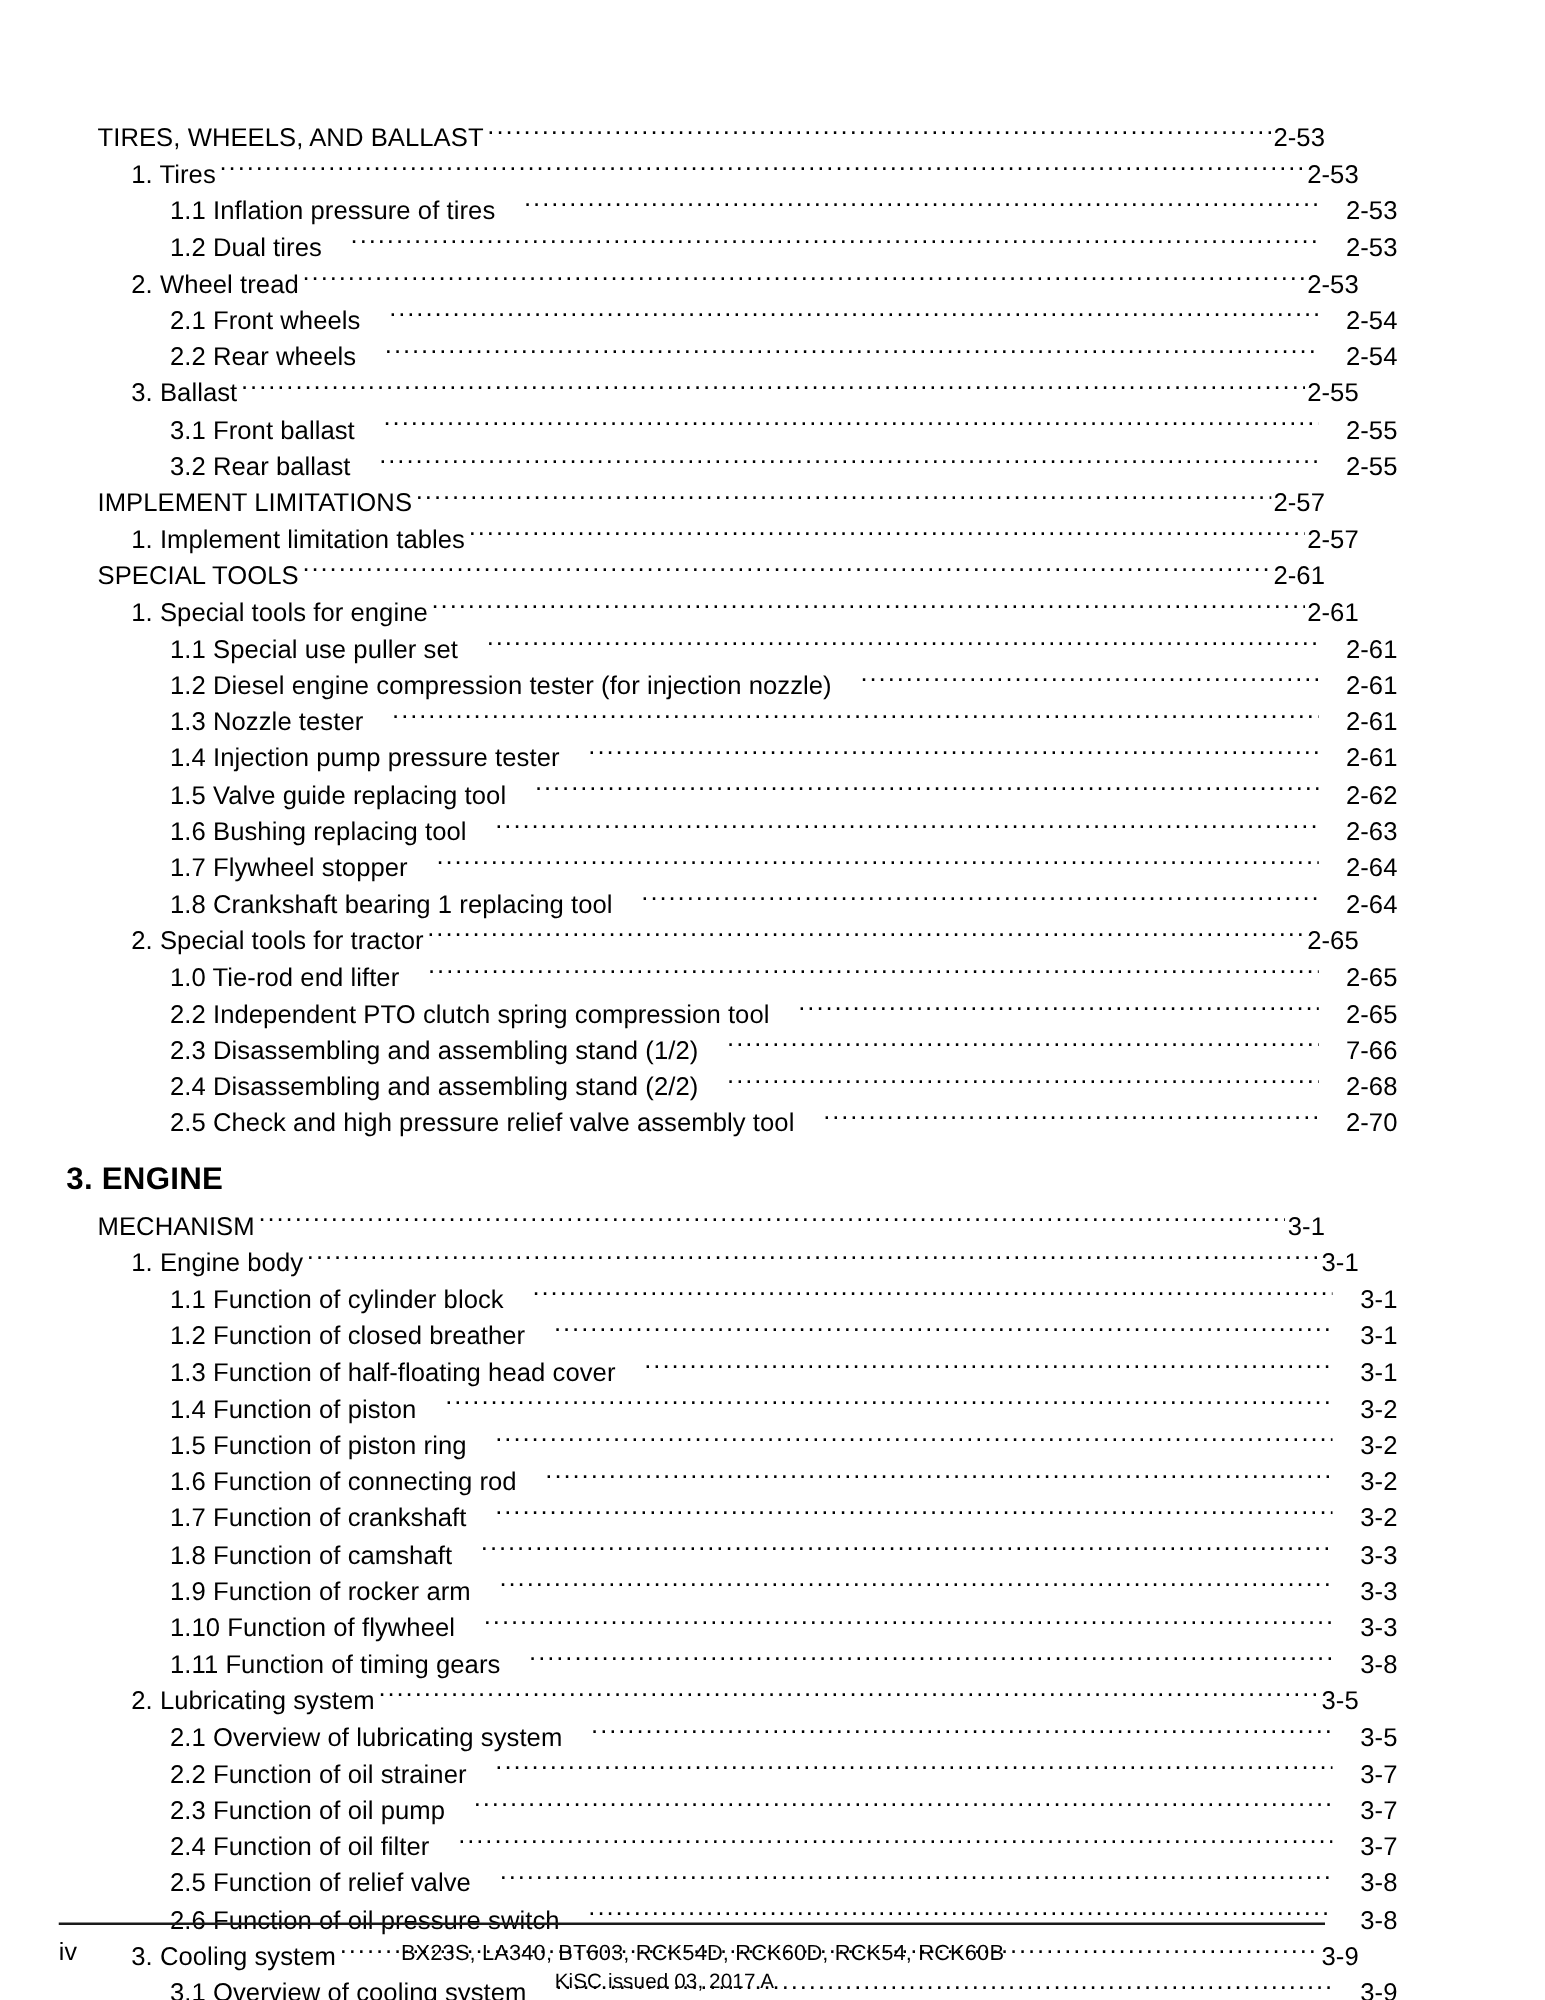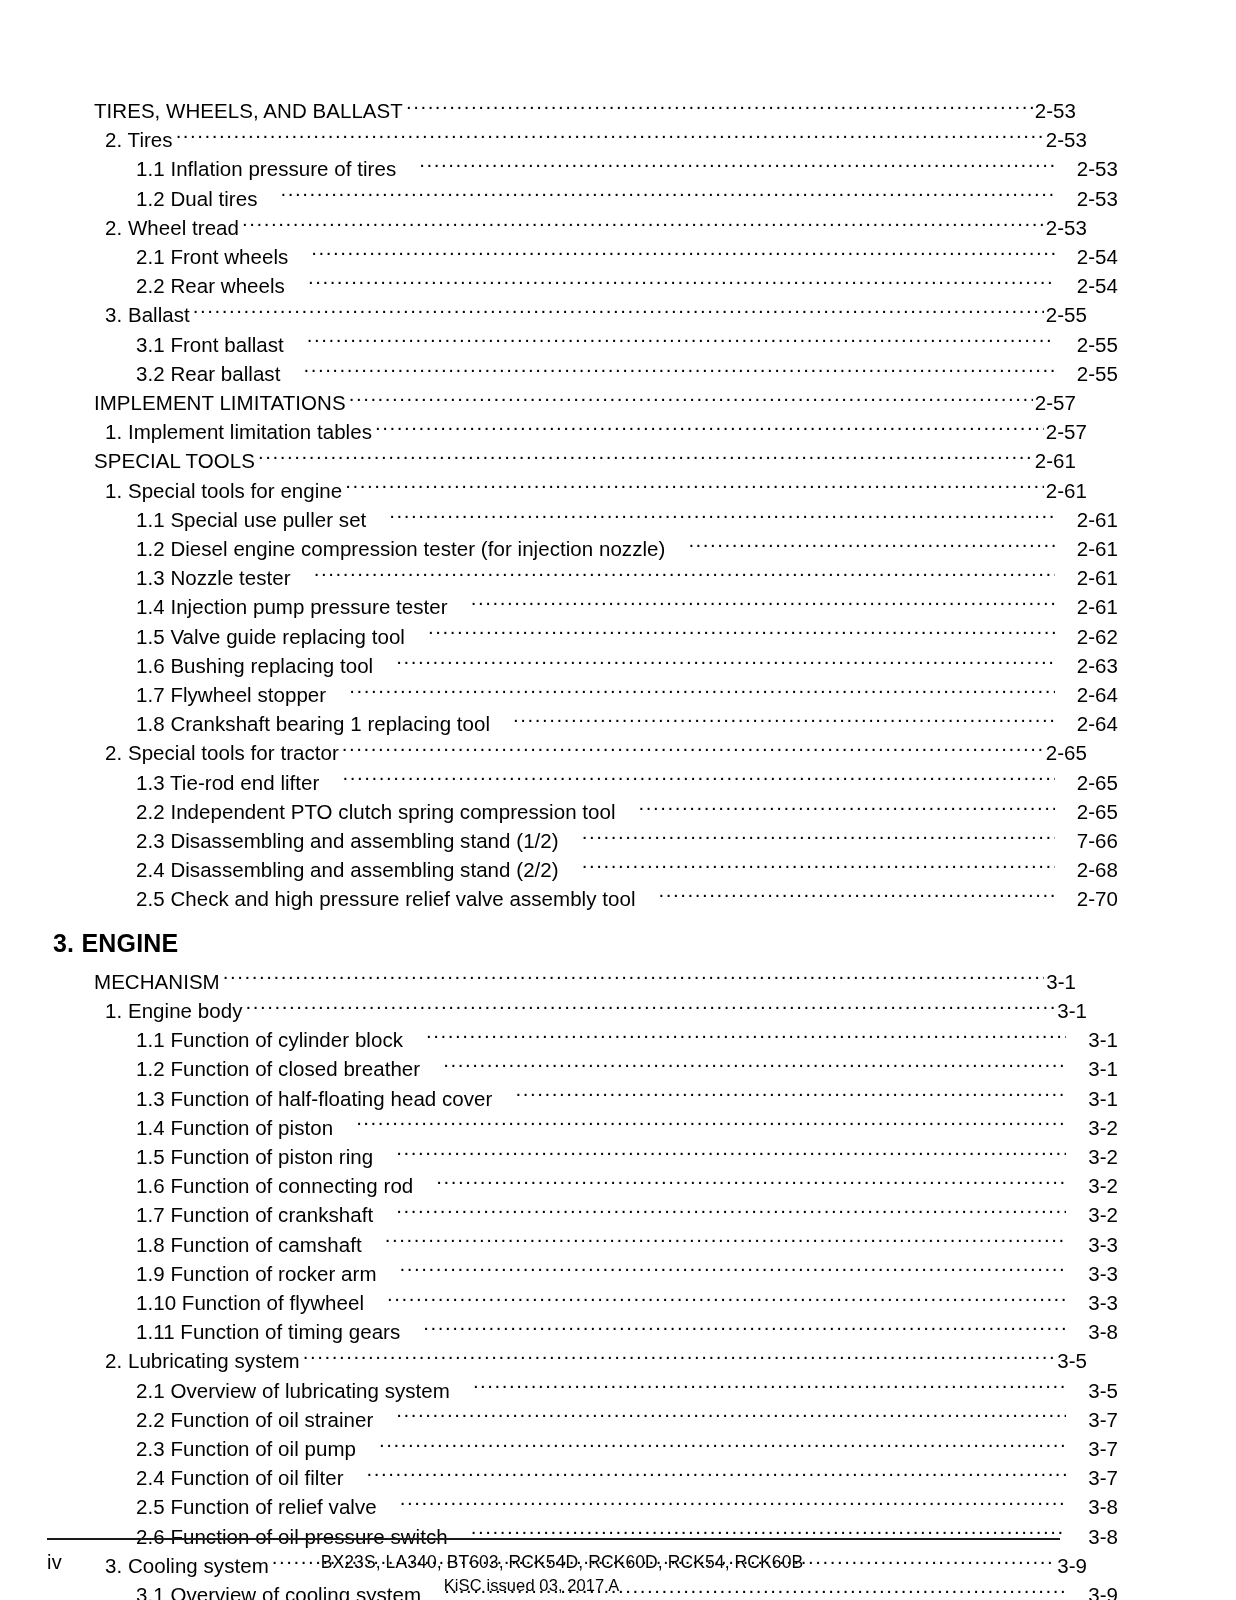--- a/index.html
+++ b/index.html
@@ -65,21 +65,21 @@
     white-space: nowrap;
   }
 
   .entry .pageno {
     flex: 0 0 auto;
     text-align: right;
     padding-left: 1px;
   }
 
   
-  .lvl-0 { margin-left: 16px; }
+  .lvl-0 { margin-left: 0px; }
   .lvl-1 { margin-left: 27px; }
   .lvl-2 { margin-left: 58px; gap: 20px; }
 
   
   .chapter {
     font-size: 25px;
     font-weight: bold;
     line-height: 29px;
     padding-top: 15px;
     padding-bottom: 9px;
@@ -132,21 +132,21 @@
 
 <div id="page">
 
   <div id="toc">
       <div class="entry lvl-0">
         <span class="label">TIRES, WHEELS, AND BALLAST</span>
         <span class="leader"></span>
         <span class="pageno">2-53</span>
       </div>
       <div class="entry lvl-1">
-        <span class="label">2. Tires</span>
+        <span class="label">1. Tires</span>
         <span class="leader"></span>
         <span class="pageno">2-53</span>
       </div>
       <div class="entry lvl-2">
         <span class="label">1.1 Inflation pressure of tires</span>
         <span class="leader"></span>
         <span class="pageno">2-53</span>
       </div>
       <div class="entry lvl-2">
         <span class="label">1.2 Dual tires</span>
@@ -242,21 +242,21 @@
         <span class="label">1.8 Crankshaft bearing 1 replacing tool</span>
         <span class="leader"></span>
         <span class="pageno">2-64</span>
       </div>
       <div class="entry lvl-1">
         <span class="label">2. Special tools for tractor</span>
         <span class="leader"></span>
         <span class="pageno">2-65</span>
       </div>
       <div class="entry lvl-2">
-        <span class="label">1.3 Tie-rod end lifter</span>
+        <span class="label">1.0 Tie-rod end lifter</span>
         <span class="leader"></span>
         <span class="pageno">2-65</span>
       </div>
       <div class="entry lvl-2">
         <span class="label">2.2 Independent PTO clutch spring compression tool</span>
         <span class="leader"></span>
         <span class="pageno">2-65</span>
       </div>
       <div class="entry lvl-2">
         <span class="label">2.3 Disassembling and assembling stand (1/2)</span>

